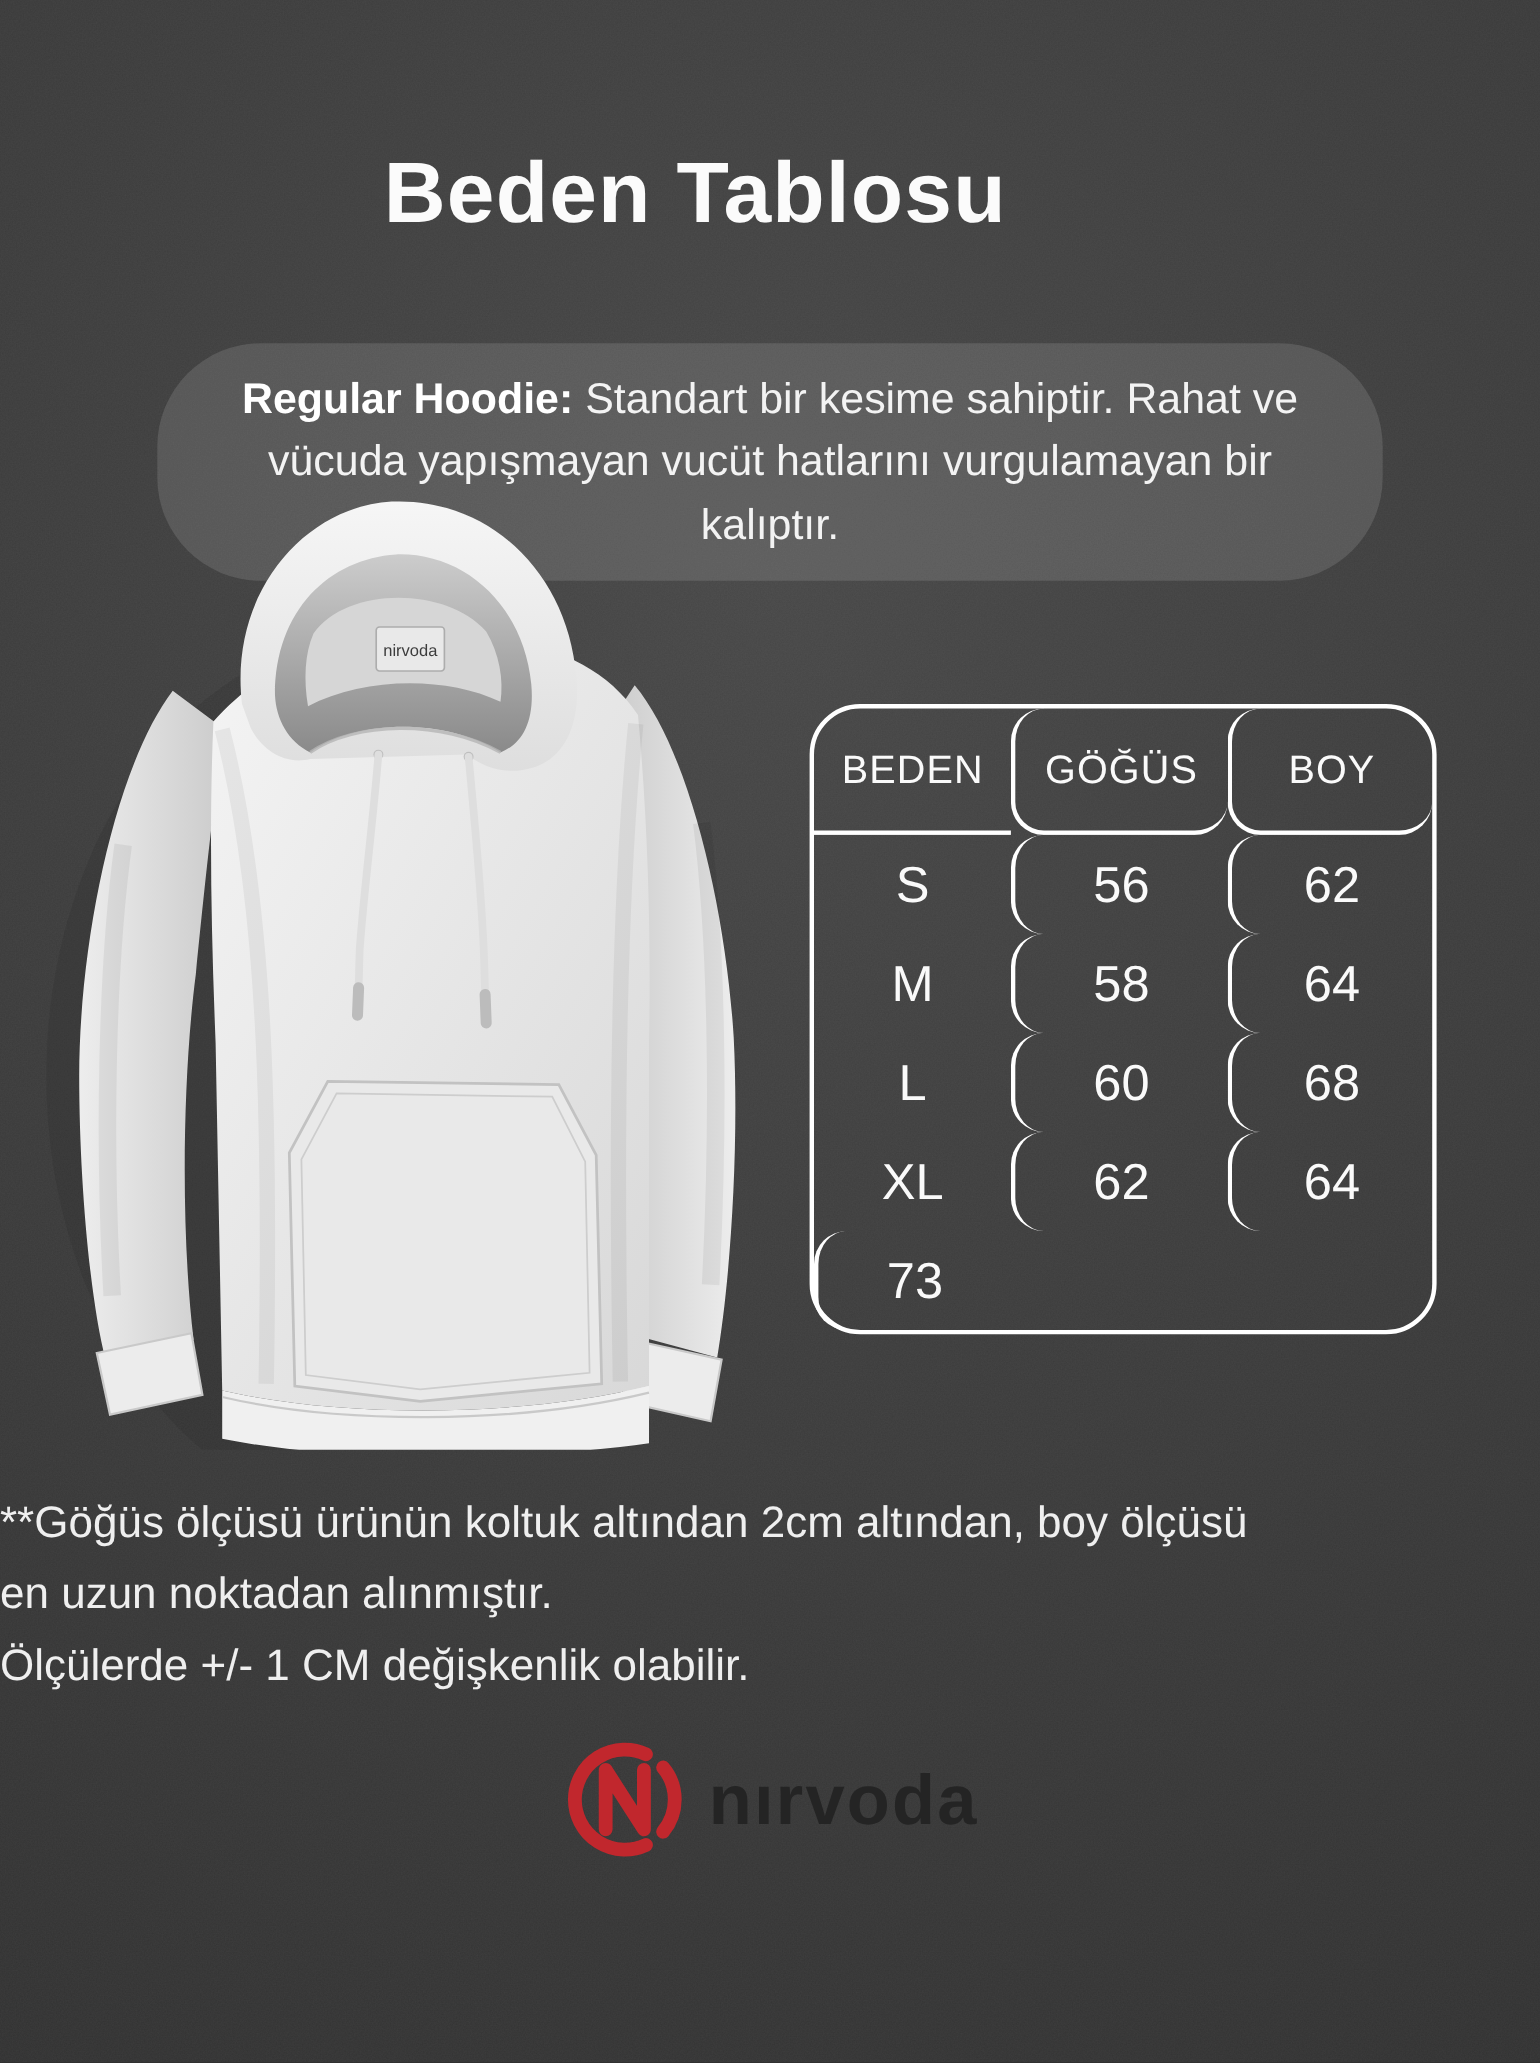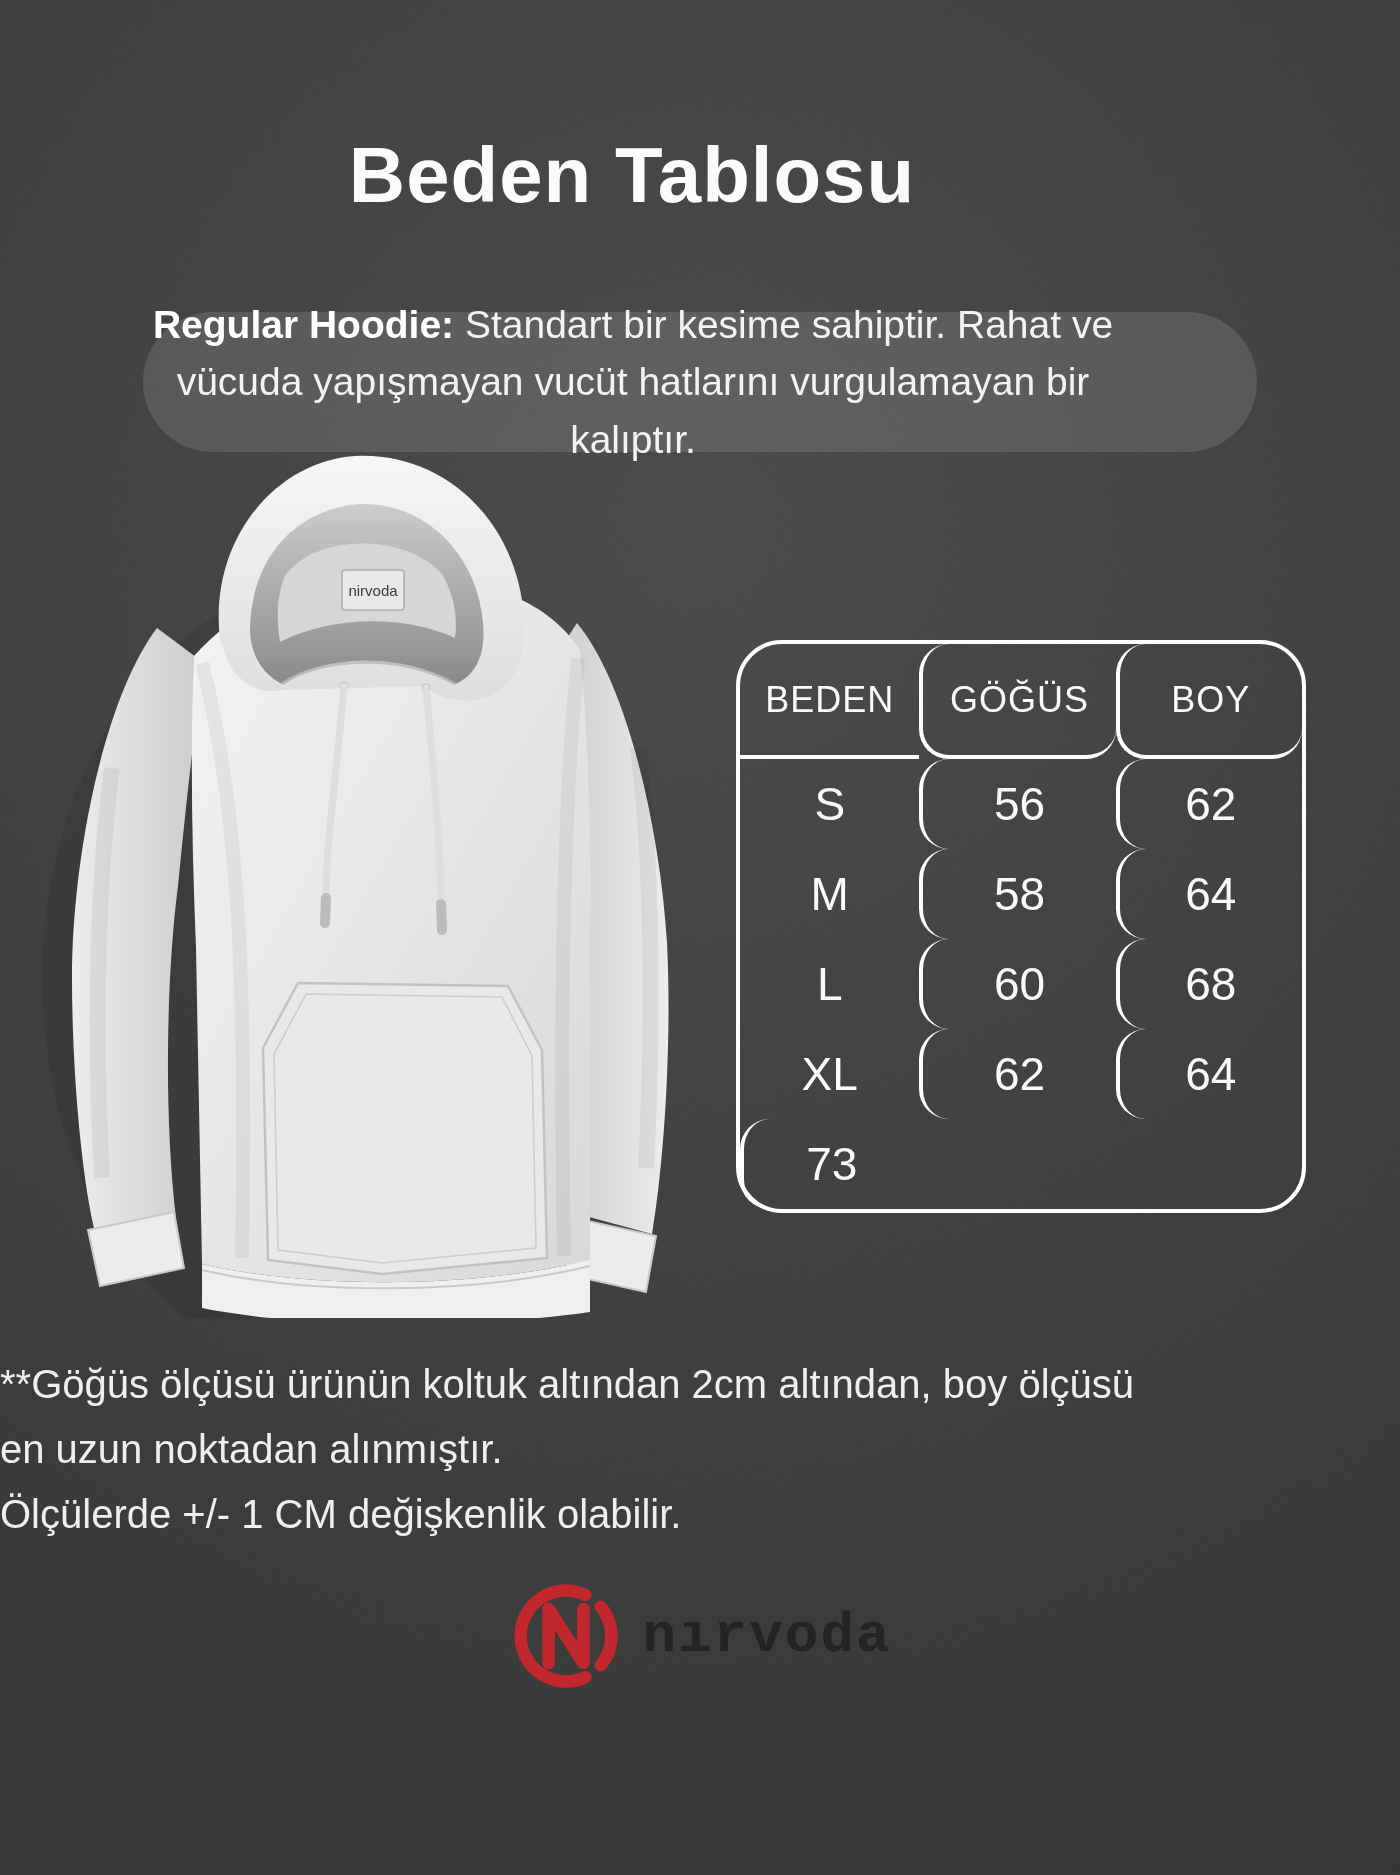--- a/index.html
+++ b/index.html
@@ -5,42 +5,42 @@
   html,body{margin:0;padding:0;}
   body{width:1400px;height:1875px;background:#2e2e2e;font-family:"Liberation Sans",sans-serif;}
   .canvas{position:relative;width:1400px;height:1875px;overflow:hidden;
     background:radial-gradient(120% 90% at 50% 28%, #474747 0%, #3c3c3c 42%, #2f2f2f 100%);}
   .noise{position:absolute;inset:0;z-index:0;pointer-events:none;}
   .layer{position:absolute;z-index:1;}
 
   .page-title{top:130px;left:0;width:1264px;text-align:center;
     font-size:78px;font-weight:700;color:#fbfbfb;letter-spacing:1px;}
 
-  .pill{top:312px;left:143px;width:1114px;height:140px;border-radius:94px;
-    background:rgba(255,255,255,0.12);display:flex;align-items:center;justify-content:flex-start;}
+  .pill{top:312px;left:143px;width:1114px;height:216px;border-radius:94px;
+    background:rgba(255,255,255,0.12);display:flex;align-items:center;justify-content:center;}
   .pill-text{width:980px;text-align:center;font-size:39px;line-height:1.47;color:#f3f3f3;}
   .pill-text strong{font-weight:700;color:#ffffff;}
 
   .hoodie{top:418px;left:42px;}
 
   .size-table{top:640px;left:736px;width:570px;height:573px;border:4px solid #ffffff;
     border-radius:46px;display:grid;box-sizing:border-box;
     grid-template-columns:182fr 199fr 189fr;grid-template-rows:115px 1fr 1fr 1fr 1fr 1fr;}
   .cell{display:flex;align-items:center;justify-content:center;color:#fafafa;}
   .cell.head{font-size:36px;letter-spacing:1px;}
   .cell.body{font-size:46px;font-weight:400;}
   .cell.c2,.cell.c3{border-left:4px solid #ffffff;border-radius:30px;}
   .cell.head{border-bottom:4px solid #ffffff;}
 
   .notes{top:1352px;left:0;width:1400px;text-align:left;color:#efefef;
     font-size:40px;line-height:1.63;}
 
   .brand{top:1578px;left:0;width:1400px;display:flex;align-items:center;
     justify-content:center;gap:18px;}
-  .wordmark{font-size:56px;font-weight:700;letter-spacing:2px;color:#242424;font-family:Liberation Mono, monospace;}
+  .wordmark{font-size:64px;font-weight:700;letter-spacing:2px;color:#242424;}
 </style>
 </head>
 <body>
 
 <div class="canvas">
 
   <svg class="noise" width="1400" height="1875">
     <filter id="n">
         <feTurbulence type="fractalNoise" baseFrequency="0.8" numOctaves="2" stitchTiles="stitch"></feTurbulence>
       <feColorMatrix type="matrix" values="0 0 0 0 1  0 0 0 0 1  0 0 0 0 1  0 0 0 0.05 0"></feColorMatrix>

